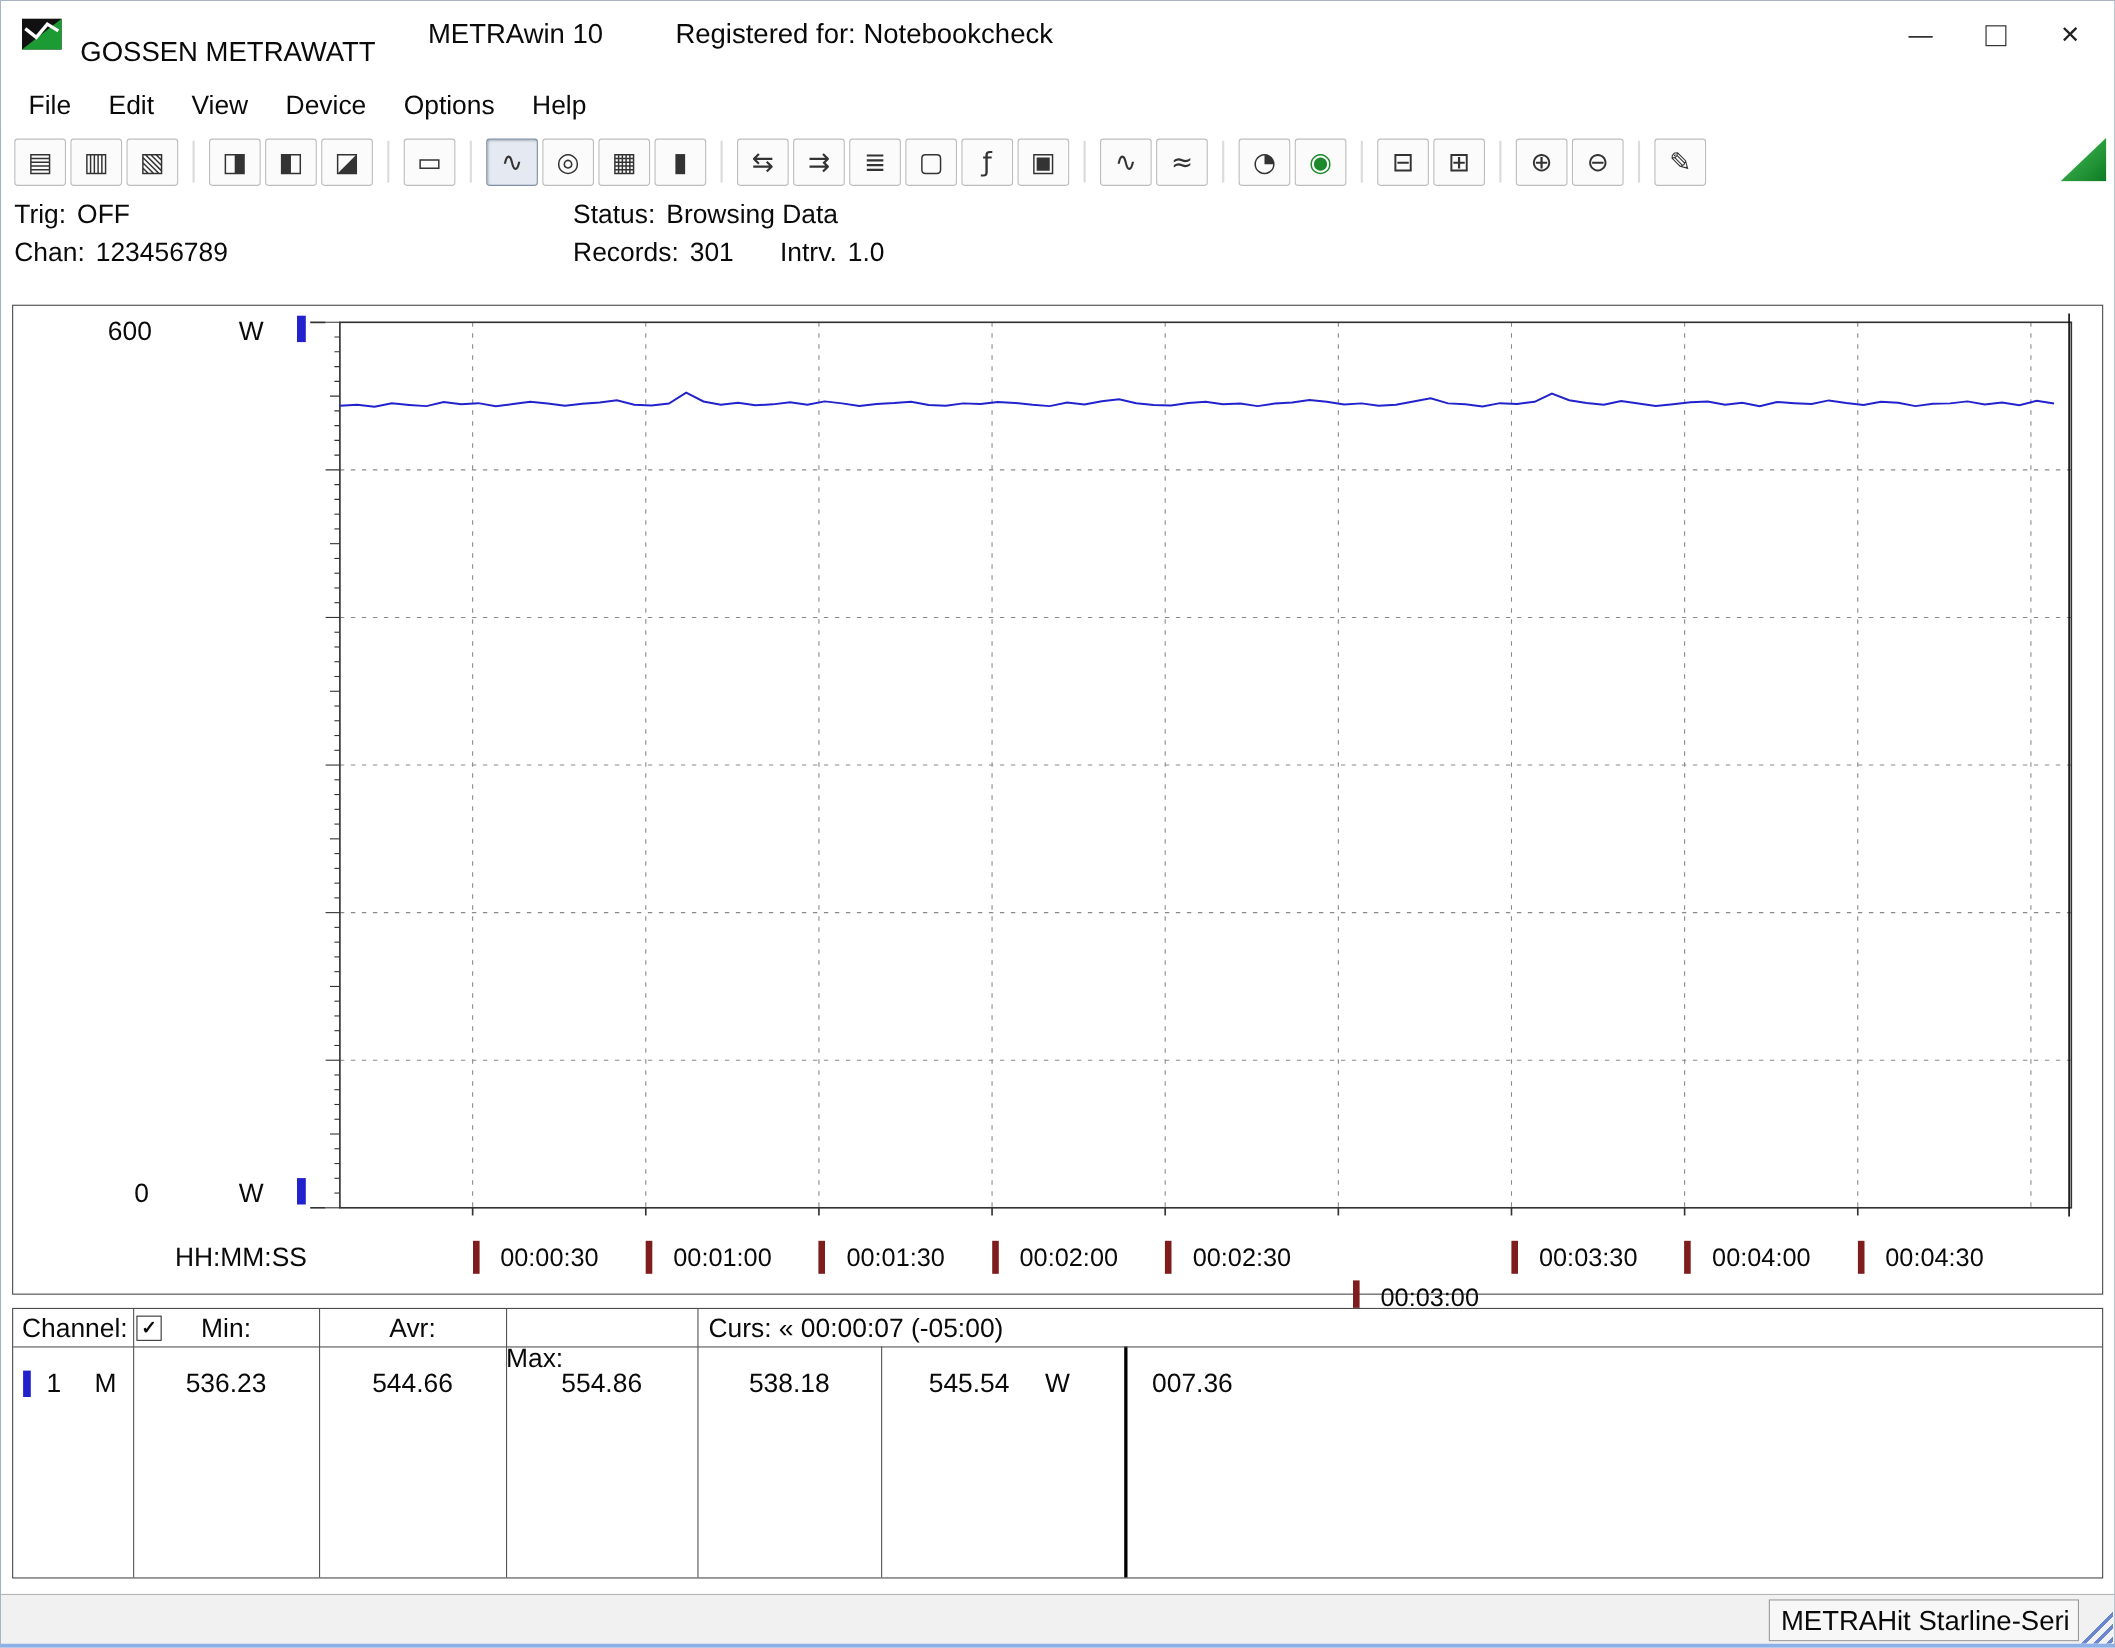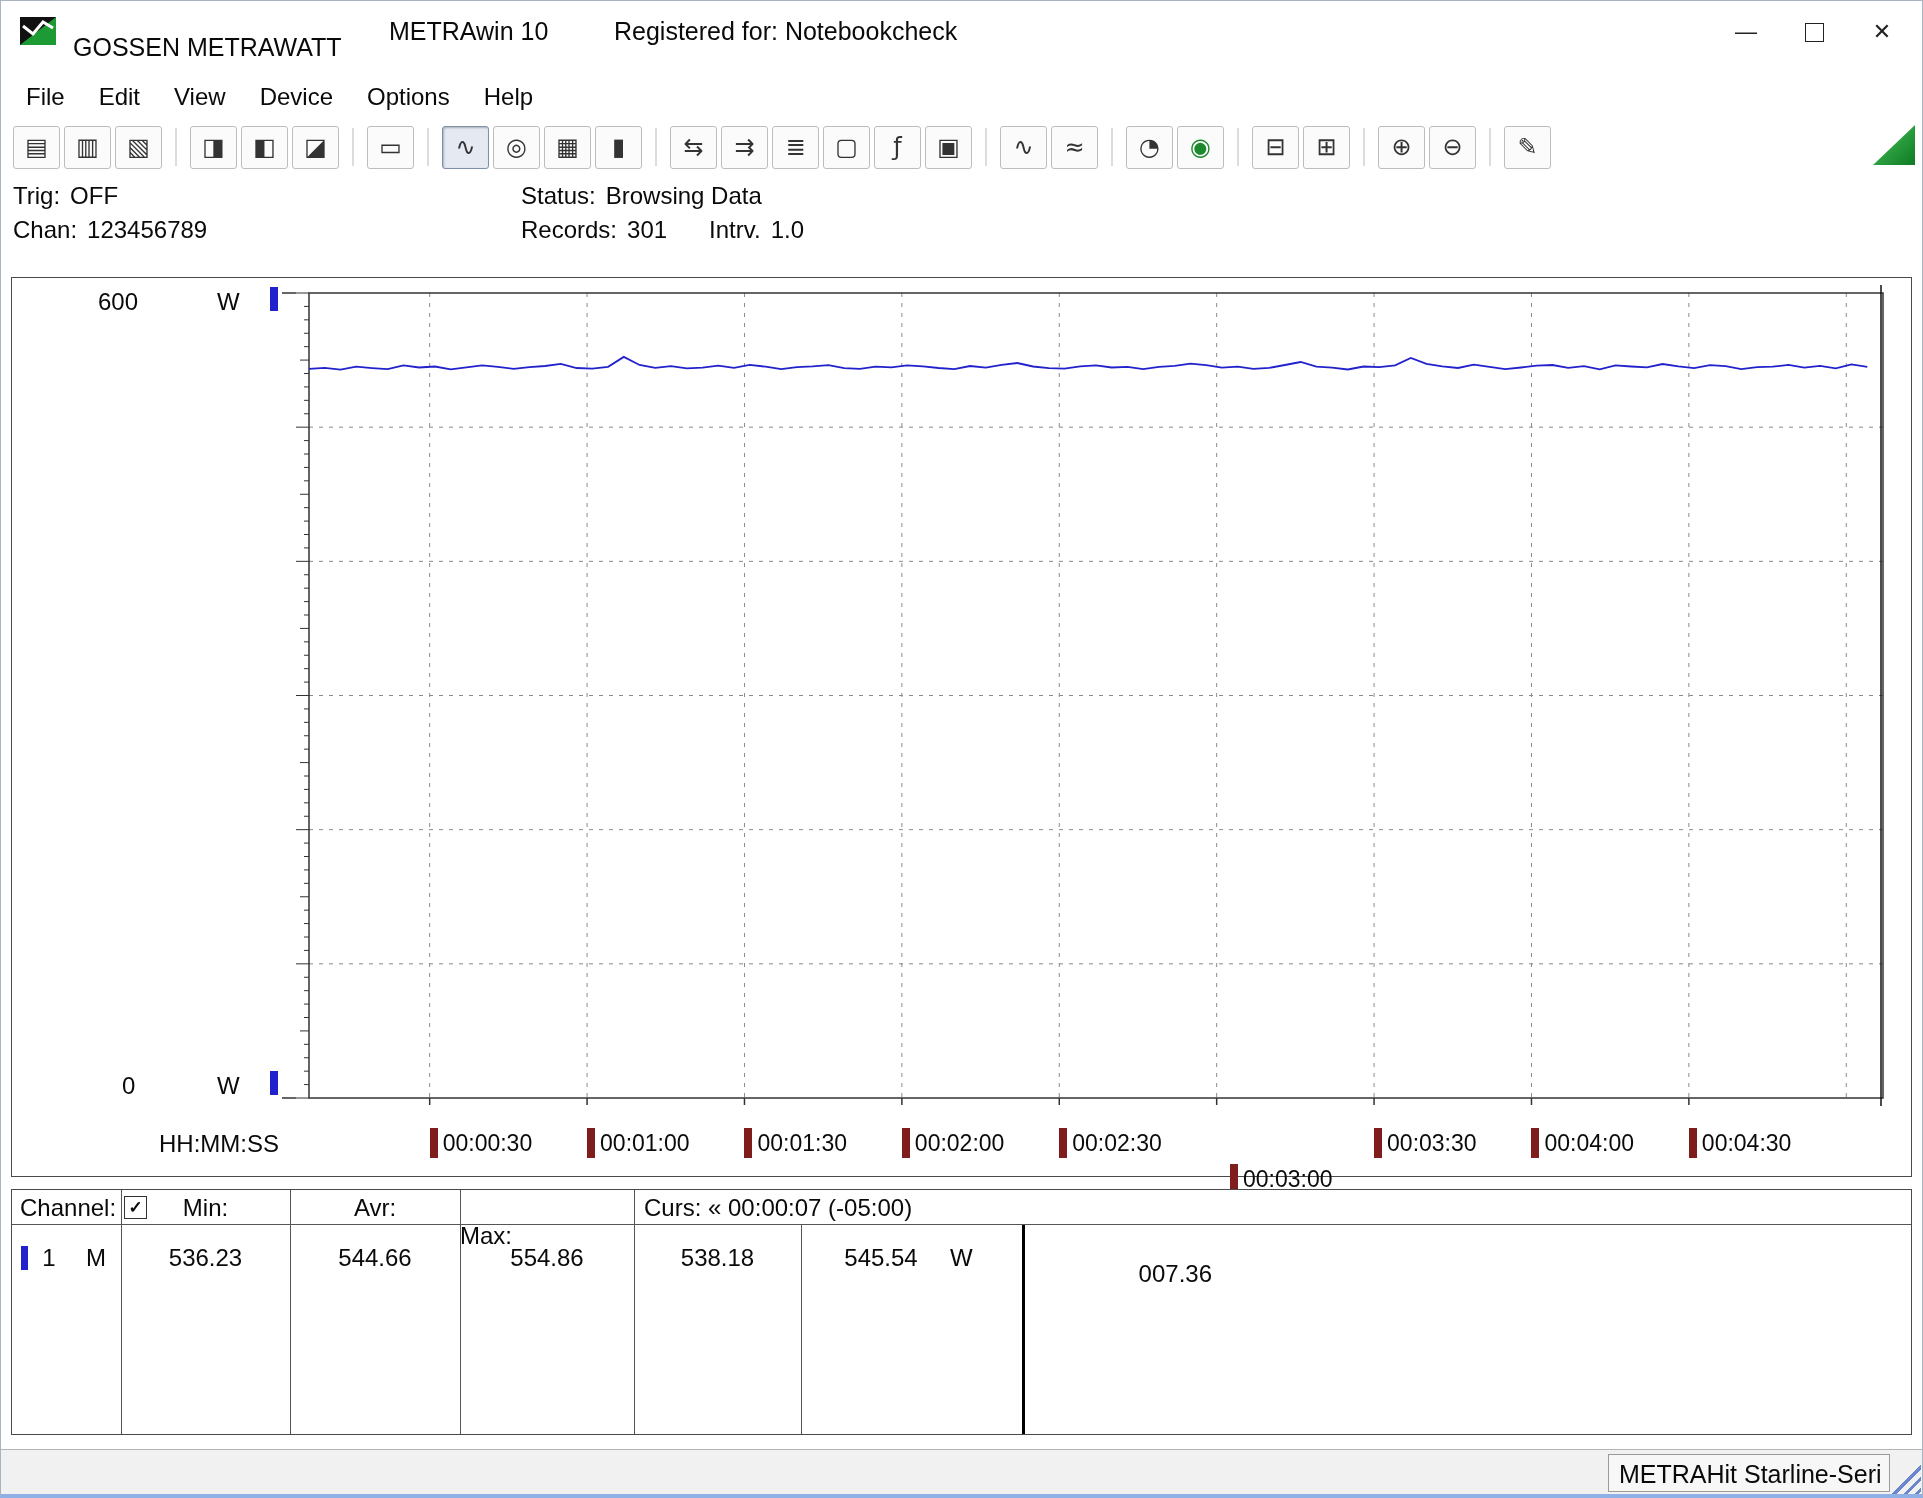--- a/index.html
+++ b/index.html
@@ -34,21 +34,21 @@
   .infoarea{position:absolute;left:0;top:178px;right:0;height:92px;font-size:24px;}
   .info-left{position:absolute;left:12px;top:0;line-height:34px;}
   .info-mid{position:absolute;left:520px;top:0;line-height:34px;}
   .info-row span{margin-right:10px;}
   .gap-lg{display:inline-block;width:22px;}
   
   .chart-panel{position:absolute;left:10px;top:276px;width:1901px;height:900px;border:1px solid #4a4a4a;background:#fff;box-sizing:border-box;}
   .chart-panel svg{position:absolute;left:0;top:0;}
   .ylab{position:absolute;font-size:24px;}
   .chmark{position:absolute;width:8px;height:24px;background:#2222cc;}
-  .xlab{position:absolute;font-size:23px;border-left:8px solid #7f1d1d;padding-left:5px;line-height:30px;height:30px;}
+  .xlab{position:absolute;font-size:23px;border-left:6px solid #7f1d1d;padding-left:19px;line-height:30px;height:30px;}
   .xaxis-name{position:absolute;font-size:24px;}
   
   .table-panel{position:absolute;left:10px;top:1188px;width:1901px;height:246px;border:1px solid #4a4a4a;background:#fff;box-sizing:border-box;font-size:24px;}
   .vline{position:absolute;top:0;bottom:0;width:1px;background:#555;}
   .vline.part{top:34px;}
   .vline.thick{width:3px;background:#000;}
   .hline{position:absolute;left:0;right:0;top:34px;height:1px;background:#555;}
   .th{position:absolute;top:4px;}
   .cell{position:absolute;top:54px;text-align:center;}
   .checkbox{position:absolute;left:112px;top:6px;width:21px;height:21px;border:1.5px solid #333;background:#fff;
@@ -335,21 +335,21 @@
 
     <div class="rowmark"></div>
     <span class="cell" style="left:22px;width:30px;">1</span>
     <span class="cell" style="left:64px;width:40px;">M</span>
     <span class="cell" style="left:109px;width:169px;">536.23</span>
     <span class="cell" style="left:278px;width:170px;">544.66</span>
     <span class="cell" style="left:448px;width:174px;">554.86</span>
     <span class="cell" style="left:622px;width:167px;text-align:center;">538.18</span>
     <span class="cell" style="left:789px;width:160px;">545.54</span>
     <span class="cell" style="left:938px;width:60px;text-align:left;">W</span>
-    <span class="cell" style="left:1040px;width:160px;text-align:right;margin-top:16px;">007.36</span>
+    <span class="cell" style="left:992px;width:160px;text-align:center;">007.36</span>
   </div>
 
   <div class="statusbar">
     <div class="device-box">
       <span>METRAHit Starline-Seri</span>
     </div>
     <div class="grip"></div>
   </div>
 
 </div>

